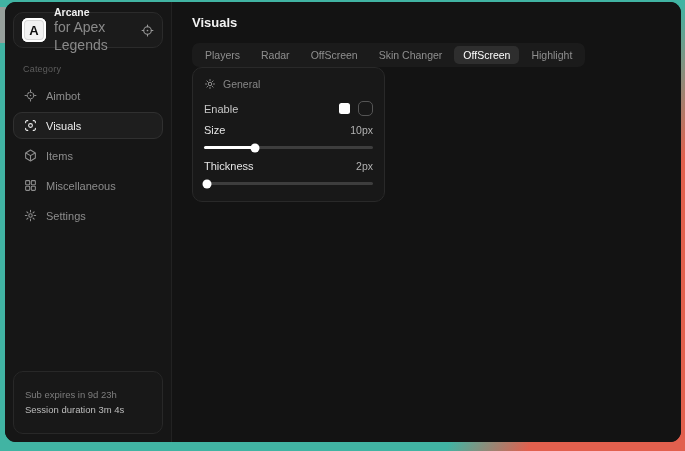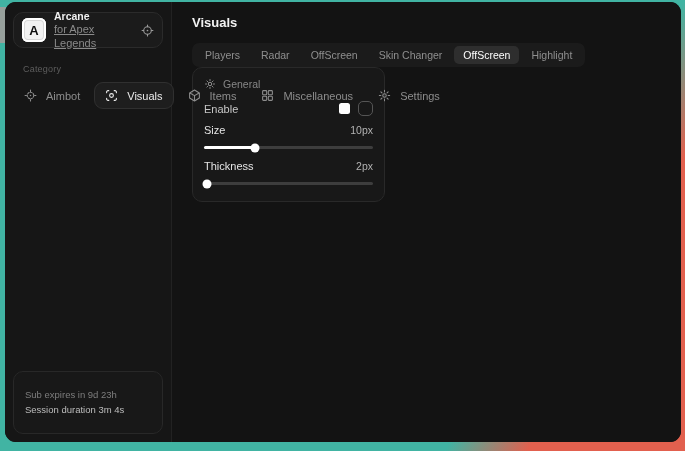--- a/index.html
+++ b/index.html
@@ -29,27 +29,27 @@
   }
   .logo {
     width:24px; height:24px; background:#f2f2f2; border-radius:6px;
     color:#111; font-weight:bold; font-size:13px;
     display:flex; align-items:center; justify-content:center;
     box-shadow: inset 0 0 0 2px #fff, inset 0 0 0 3px #d8d8d8;
     flex-shrink:0;
   }
   .brand-text { flex:1; line-height:1.25; }
   .brand-title { color:#f0f0f0; font-size:10.5px; font-weight:bold; }
-  .brand-sub { color:#8a8a8a; font-size:11px;text-decoration:underline; }
+  .brand-sub { color:#8a8a8a; font-size:14px; }
   .brand-target { color:#9a9a9a; display:flex; }
   .brand-target svg { width:13px; height:13px; }
   .category-label {
     color:#5d5d5d; font-size:9px; margin:16px 0 8px 10px; letter-spacing:.2px;
   }
-  .side-nav { display:flex; flex-direction:row; gap:3px; }
+  .side-nav { display:flex; flex-direction:column; gap:3px; }
   .side-item {
     display:flex; align-items:center; gap:9px;
     padding:6px 10px; border-radius:9px; border:1px solid transparent;
     color:#8d8d8d; font-size:11px; cursor:pointer;
   }
   .side-item.active { background:#1e1e1e; border-color:#303030; color:#ececec; }
   .side-item .icon { display:flex; }
   .side-item .icon svg { width:13px; height:13px; }
   .side-footer {
     position:absolute; left:8px; right:8px; bottom:8px;

